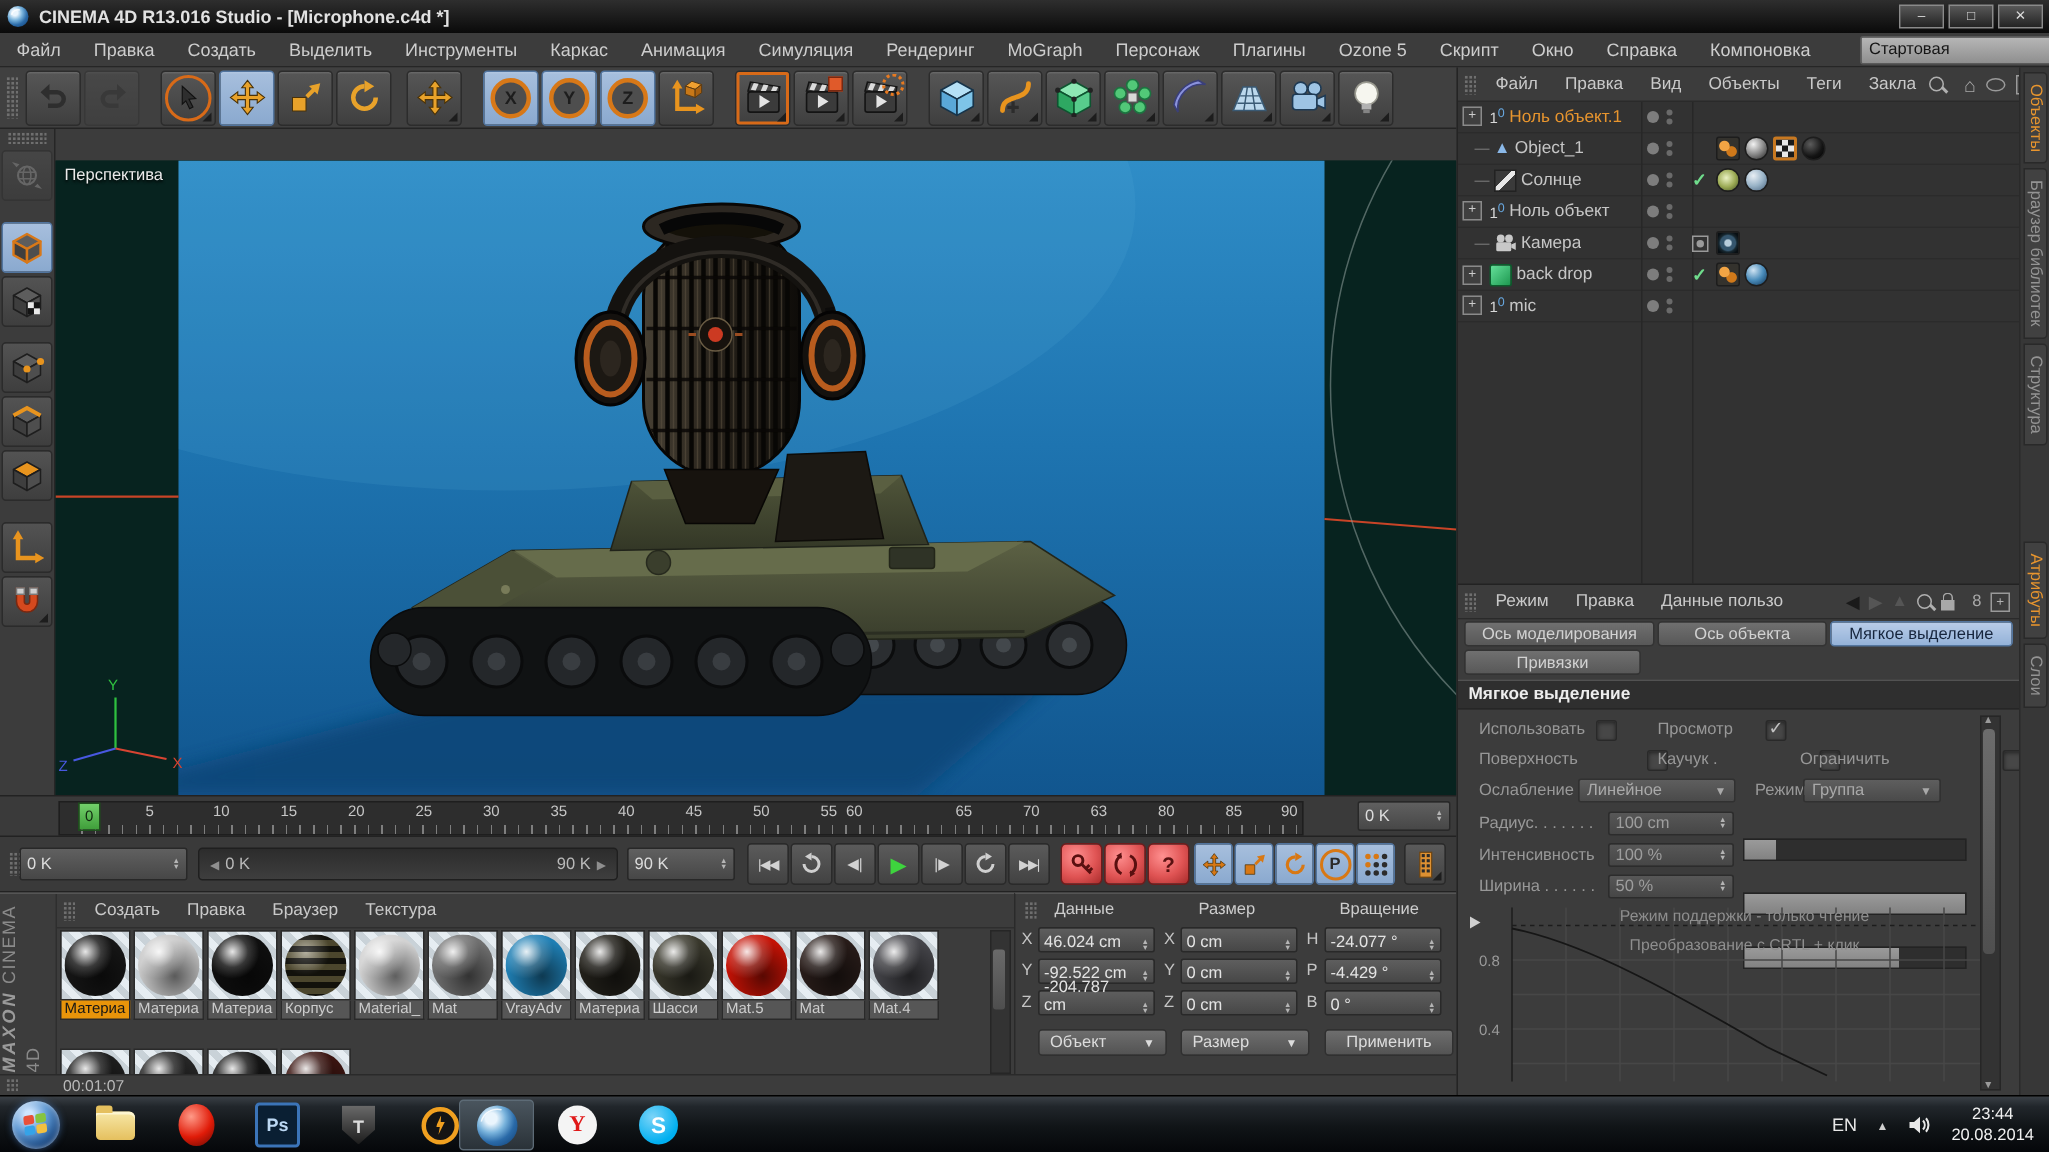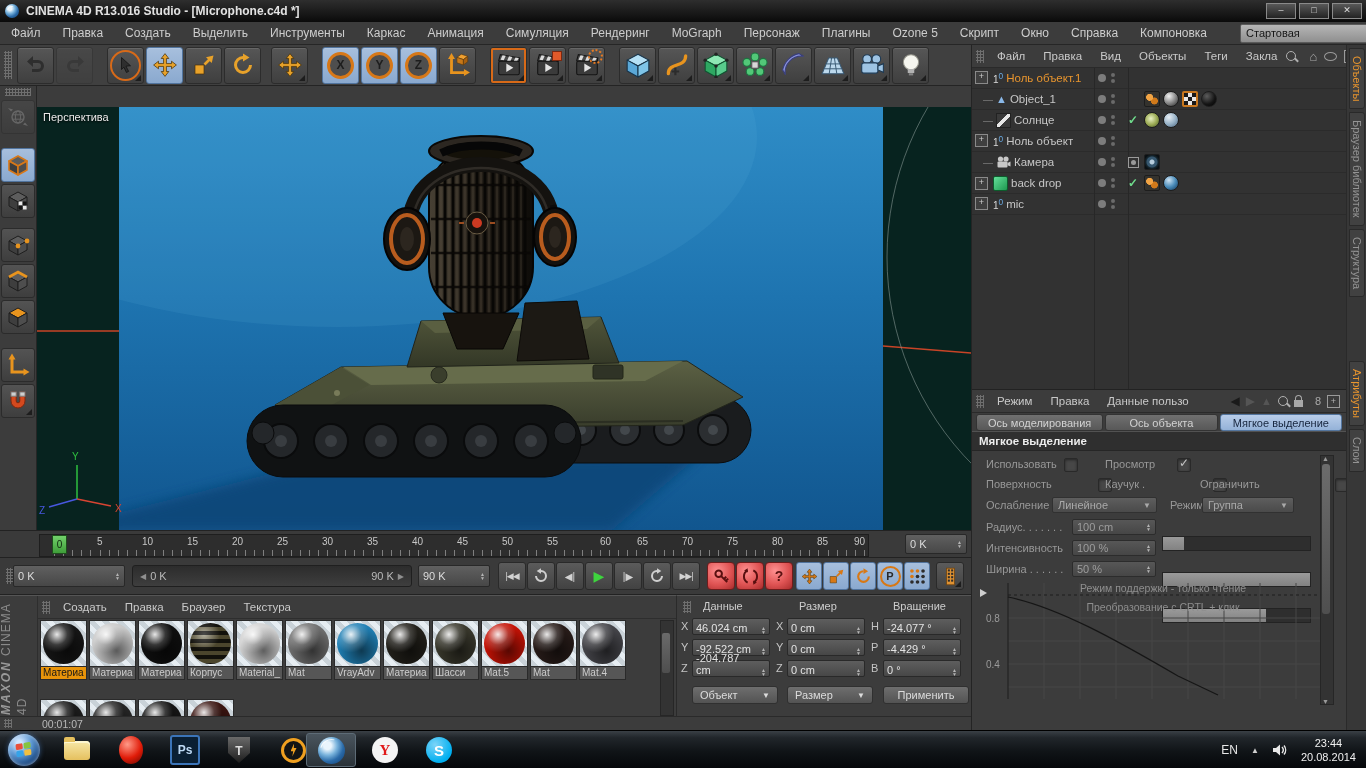--- a/index.html
+++ b/index.html
@@ -678,24 +678,24 @@
     <span class="tick" style="left:102px">10</span>
     <span class="tick" style="left:147px">15</span>
     <span class="tick" style="left:192px">20</span>
     <span class="tick" style="left:237px">25</span>
     <span class="tick" style="left:282px">30</span>
     <span class="tick" style="left:327px">35</span>
     <span class="tick" style="left:372px">40</span>
     <span class="tick" style="left:417px">45</span>
     <span class="tick" style="left:462px">50</span>
     <span class="tick" style="left:507px">55</span>
-    <span class="tick" style="left:560px">60</span>
+    <span class="tick" style="left:524px">60</span>
     <span class="tick" style="left:597px">65</span>
     <span class="tick" style="left:642px">70</span>
-    <span class="tick" style="left:687px">75</span>
+    <span class="tick" style="left:687px">63</span>
     <span class="tick" style="left:732px">80</span>
     <span class="tick" style="left:777px">85</span>
     <span class="tick" style="left:814px">90</span>
   </div>
   <div class="spin abs" style="left:905px;top:3px;width:62px">
     <span>0 K</span>
       <span class="updn">
         <span>▲</span>
         <span>▼</span>
       </span>
@@ -1181,20 +1181,23 @@
         </span>
       <span class="pic">8</span>
       <span style="width:11px;height:11px;border:1px solid #9a9a9a;color:#b0b0b0;font-size:9px;line-height:10px;text-align:center">+</span>
     </span>
   </div>
   <div style="position:relative;height:320px;background:#3c3c3c">
     <div class="flex" style="padding:1px 4px 0 4px;gap:2px">
       <span class="mtab" style="flex:1.15">Ось моделирования</span>
       <span class="mtab" style="flex:1">Ось объекта</span>
       <span class="mtab on" style="flex:1.1">Мягкое выделение</span>
+    </div>
+    <div class="flex" style="padding:2px 4px 3px 4px">
+      <span class="mtab" style="width:118px">Привязки</span>
     </div>
     <div class="secbar">
         <span>Мягкое выделение</span>
       </div>
     <div style="position:relative;font-size:11px">
       <span class="alab abs" style="left:14px;top:7px">Использовать</span><span class="cb abs" style="left:92px;top:7px"></span>
       <span class="alab abs" style="left:133px;top:7px">Просмотр</span><span class="cb ck abs" style="left:188px;top:7px"></span>
       <span class="alab abs" style="left:14px;top:27px">Поверхность</span><span class="cb abs" style="left:92px;top:27px"></span>
       <span class="alab abs" style="left:133px;top:27px">Каучук .</span><span class="cb abs" style="left:190px;top:27px"></span>
       <span class="alab abs" style="left:228px;top:27px">Ограничить</span><span class="cb abs" style="left:295px;top:27px"></span>

